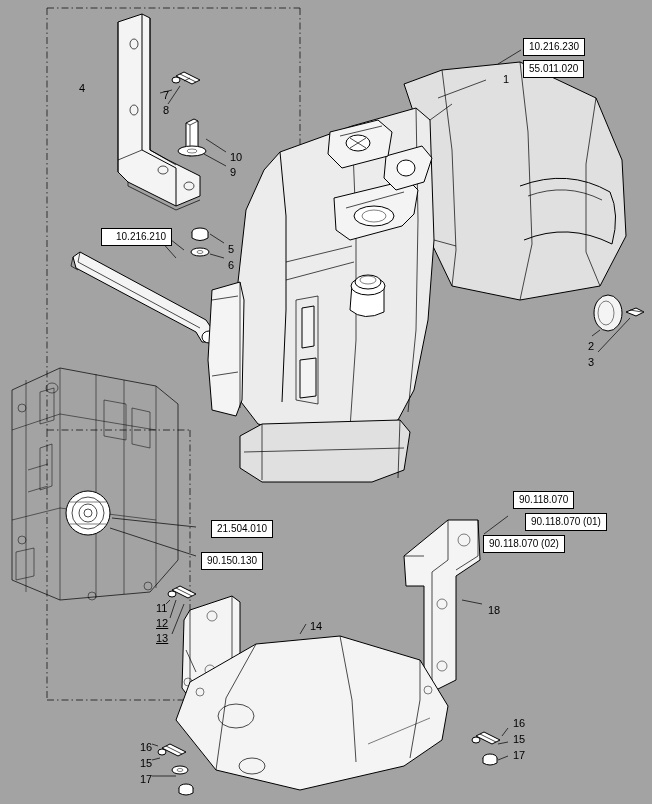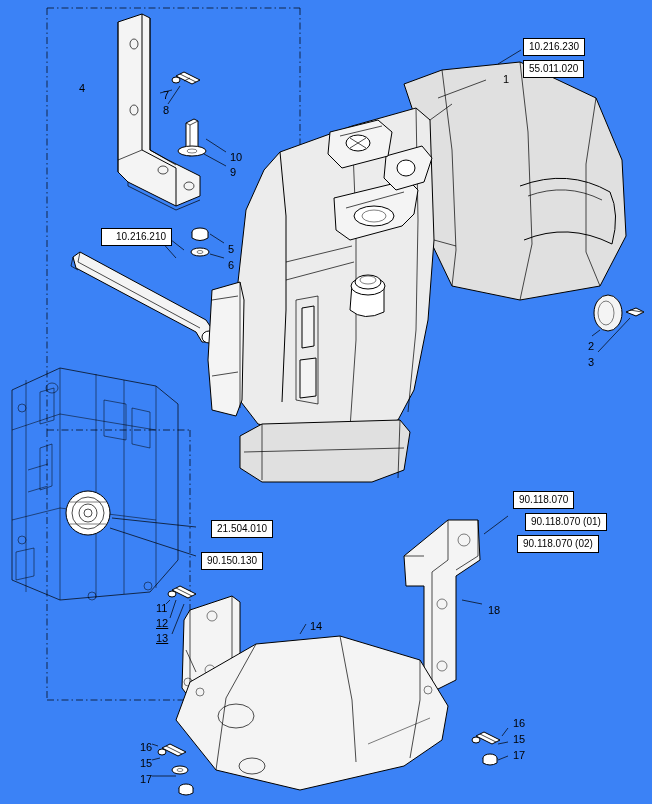--- a/index.html
+++ b/index.html
@@ -7,21 +7,21 @@
     padding: 0;
     background: #ffffff;
   }
   body {
     font-family: "Liberation Sans", sans-serif;
   }
   #sheet {
     position: relative;
     width: 652px;
     height: 804px;
-    background: #3b82f6;
+    background: #a3a3a3;
     overflow: hidden;
   }
   #sheet svg {
     position: absolute;
     left: 0;
     top: 0;
   }
   .ref-box {
     position: absolute;
     border: 1px solid #000;
@@ -290,21 +290,21 @@
   </g>
 </svg>
 
 <div class="ref-box" style="left:523px; top:38px;"><span>10.216.230</span></div>
 <div class="ref-box" style="left:523px; top:60px;"><span>55.011.020</span></div>
 <div class="ref-box" style="left:101px; top:228px;padding-left:14px;"><span>10.216.210</span></div>
 <div class="ref-box" style="left:211px; top:520px;"><span>21.504.010</span></div>
 <div class="ref-box" style="left:201px; top:552px;"><span>90.150.130</span></div>
 <div class="ref-box" style="left:513px; top:491px;"><span>90.118.070</span></div>
 <div class="ref-box" style="left:513px; top:513px;margin-left:12px;"><span>90.118.070 (01)</span></div>
-<div class="ref-box" style="left:517px; top:535px;"><span>90.118.070 (02)</span></div>
+<div class="ref-box" style="left:483px; top:535px;"><span>90.118.070 (02)</span></div>
 
 <div class="callout" style="left:503px; top:73px;"><span>1</span></div>
 <div class="callout" style="left:79px; top:82px;"><span>4</span></div>
 <div class="callout" style="left:163px; top:89px;"><span>7</span></div>
 <div class="callout" style="left:163px; top:104px;"><span>8</span></div>
 <div class="callout" style="left:230px; top:151px;"><span>10</span></div>
 <div class="callout" style="left:230px; top:166px;"><span>9</span></div>
 <div class="callout" style="left:228px; top:243px;"><span>5</span></div>
 <div class="callout" style="left:228px; top:259px;"><span>6</span></div>
 <div class="callout" style="left:588px; top:340px;"><span>2</span></div>

